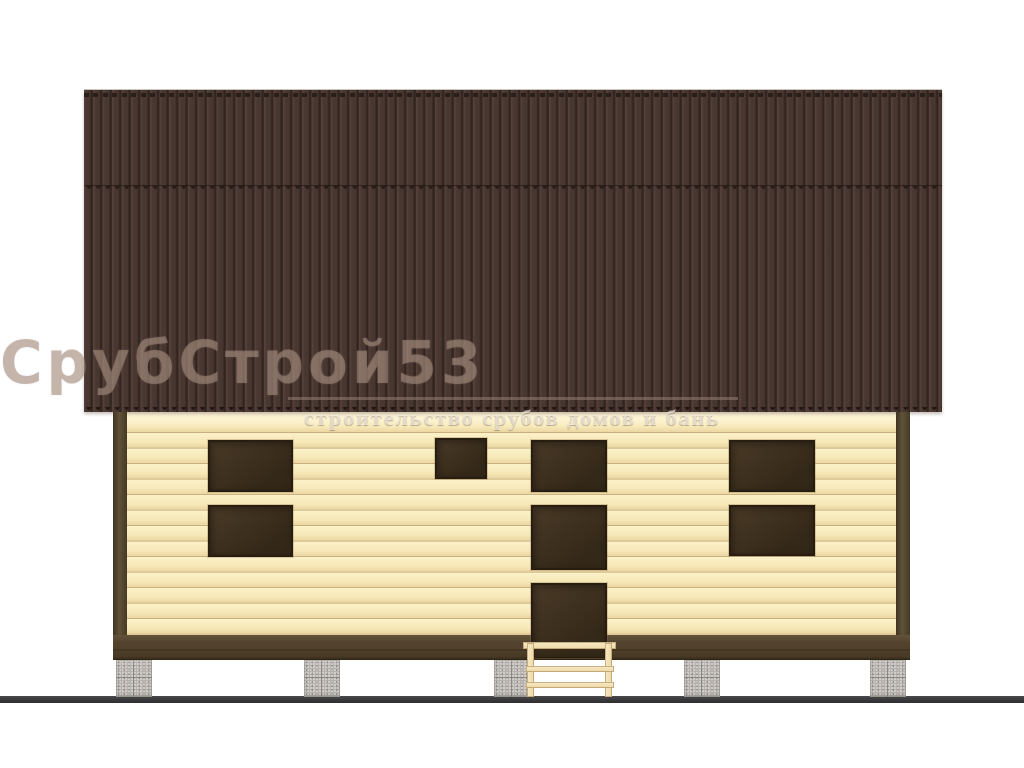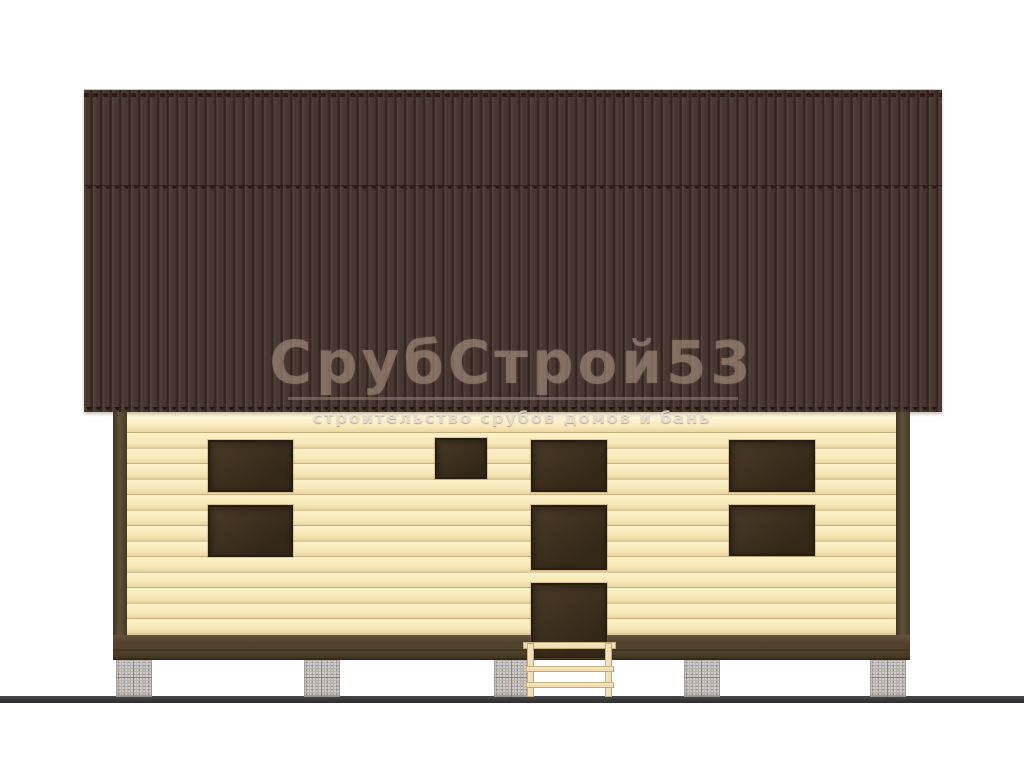--- a/index.html
+++ b/index.html
@@ -72,30 +72,30 @@
     box-shadow:inset 0 0 0 1px rgba(150,120,70,.5);}
   .ladder-stile-left {left:527px;top:643px;width:7px;height:54px;
     background:linear-gradient(90deg,var(--ladder_fill_light,#f7e9c2),var(--ladder_fill,#eed9a8));}
   .ladder-stile-right{left:605px;top:643px;width:7px;height:54px;
     background:linear-gradient(90deg,var(--ladder_fill_light,#f7e9c2),var(--ladder_fill,#eed9a8));}
   .ladder-rail {left:523px;top:642px;width:93px;height:7px;}
   .ladder-rung1{left:526px;top:666px;width:88px;height:6px;}
   .ladder-rung2{left:526px;top:682px;width:88px;height:6px;}
 
   
-  .wm-title{position:absolute;left:0;right:0;top:334px;z-index:5;text-align:center;
+  .wm-title{position:absolute;left:0;right:0;top:334px;z-index:5;text-align:left;
     font-size:58px;line-height:58px;font-weight:bold;letter-spacing:4px;
     color:var(--wm_title,rgba(158,134,120,.55));
     text-shadow:0 0 2px rgba(200,175,160,.25);pointer-events:none;}
   .wm-underline{position:absolute;left:288px;top:397px;width:450px;height:3px;z-index:5;
     background:var(--wm_underline,rgba(158,134,120,.5));}
   .wm-subtitle{position:absolute;left:0;right:0;top:407px;z-index:5;text-align:center;
-    font-size:16px;line-height:22px;font-weight:bold;letter-spacing:2px;
+    font-size:22px;line-height:22px;font-weight:bold;letter-spacing:2px;
     color:var(--wm_subtitle,rgba(242,236,226,.72));
-    text-shadow:0 1px 1px var(--wm_subtitle_shadow,rgba(85,62,45,.4));pointer-events:none;}
+    text-shadow:0 1px 1px var(--wm_subtitle_shadow,rgba(85,62,45,.4));pointer-events:none;font-family:Liberation Serif, serif;}
 </style>
 </head>
 <body>
 
 <div class="scene" id="scene">
 
   <div class="roof">
     <div class="roof-dashes"></div>
     <div class="roof-seam"></div>
     <div class="roof-eave"></div>

